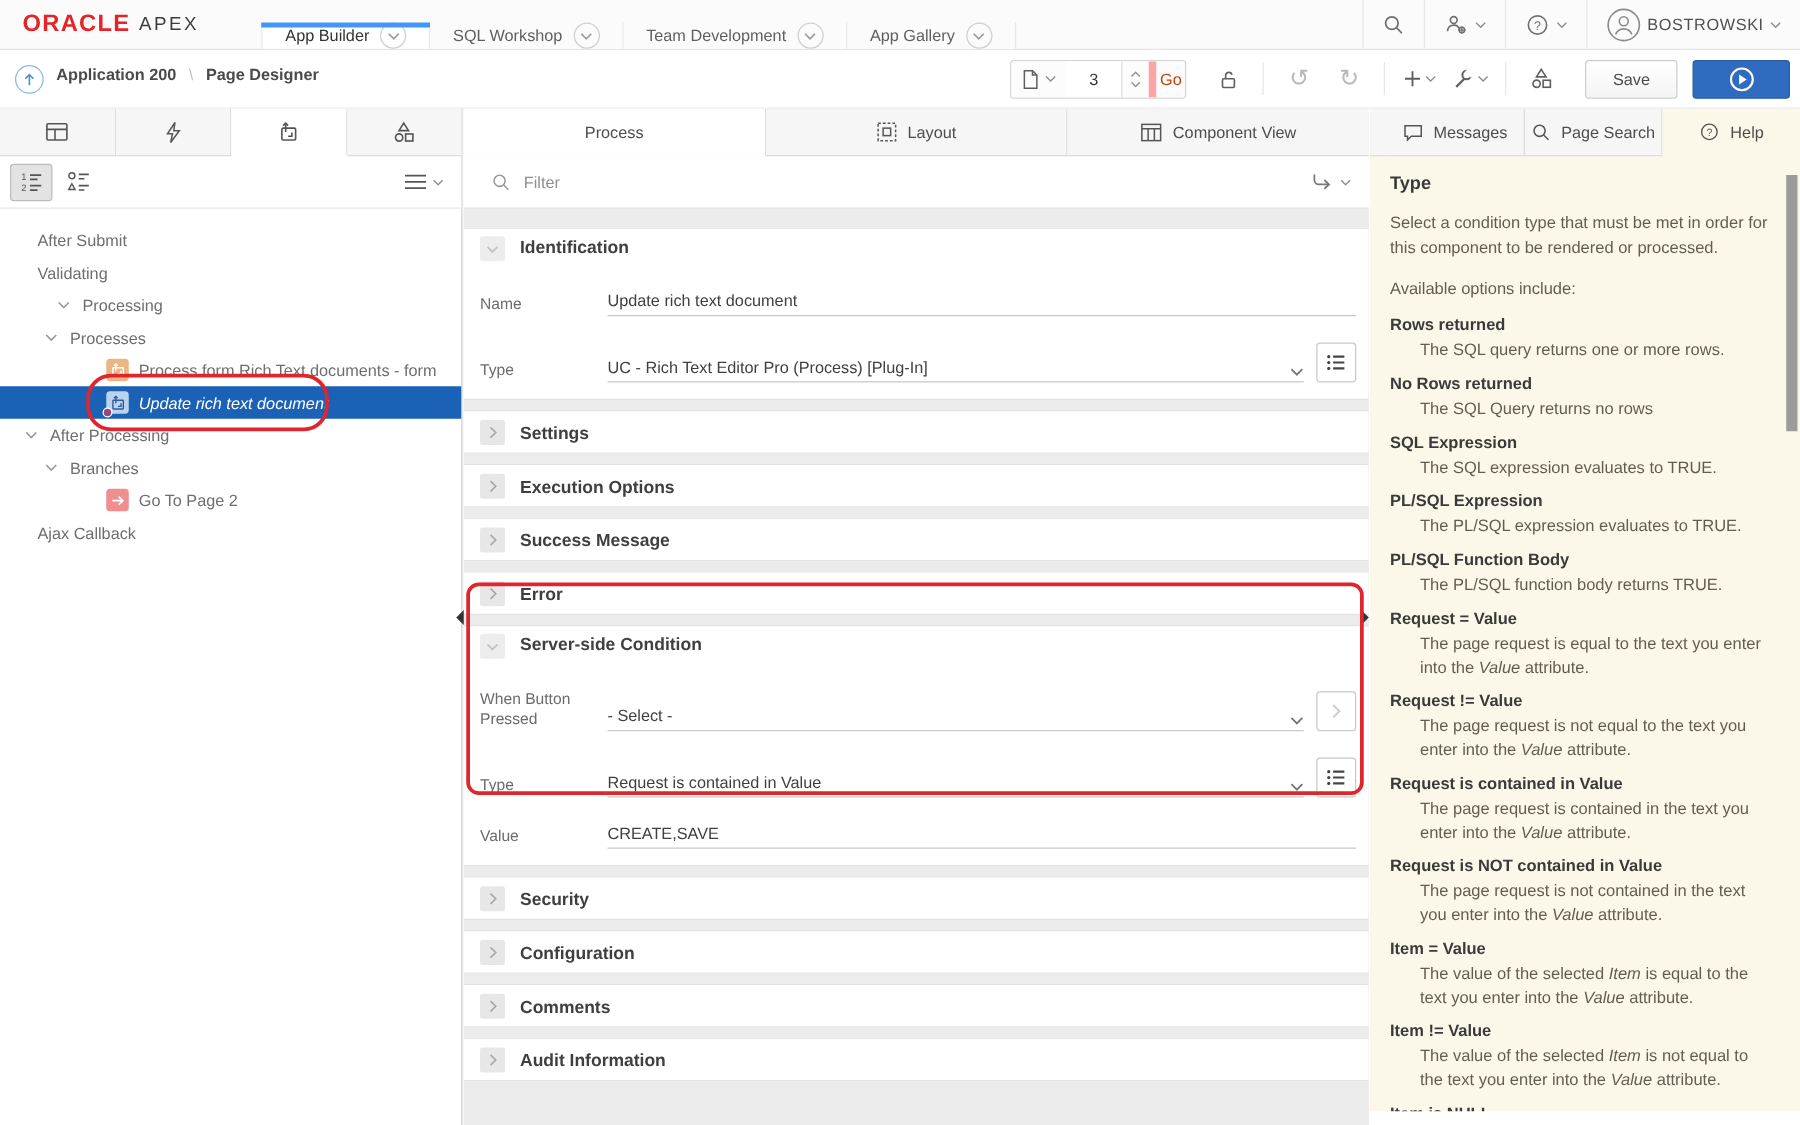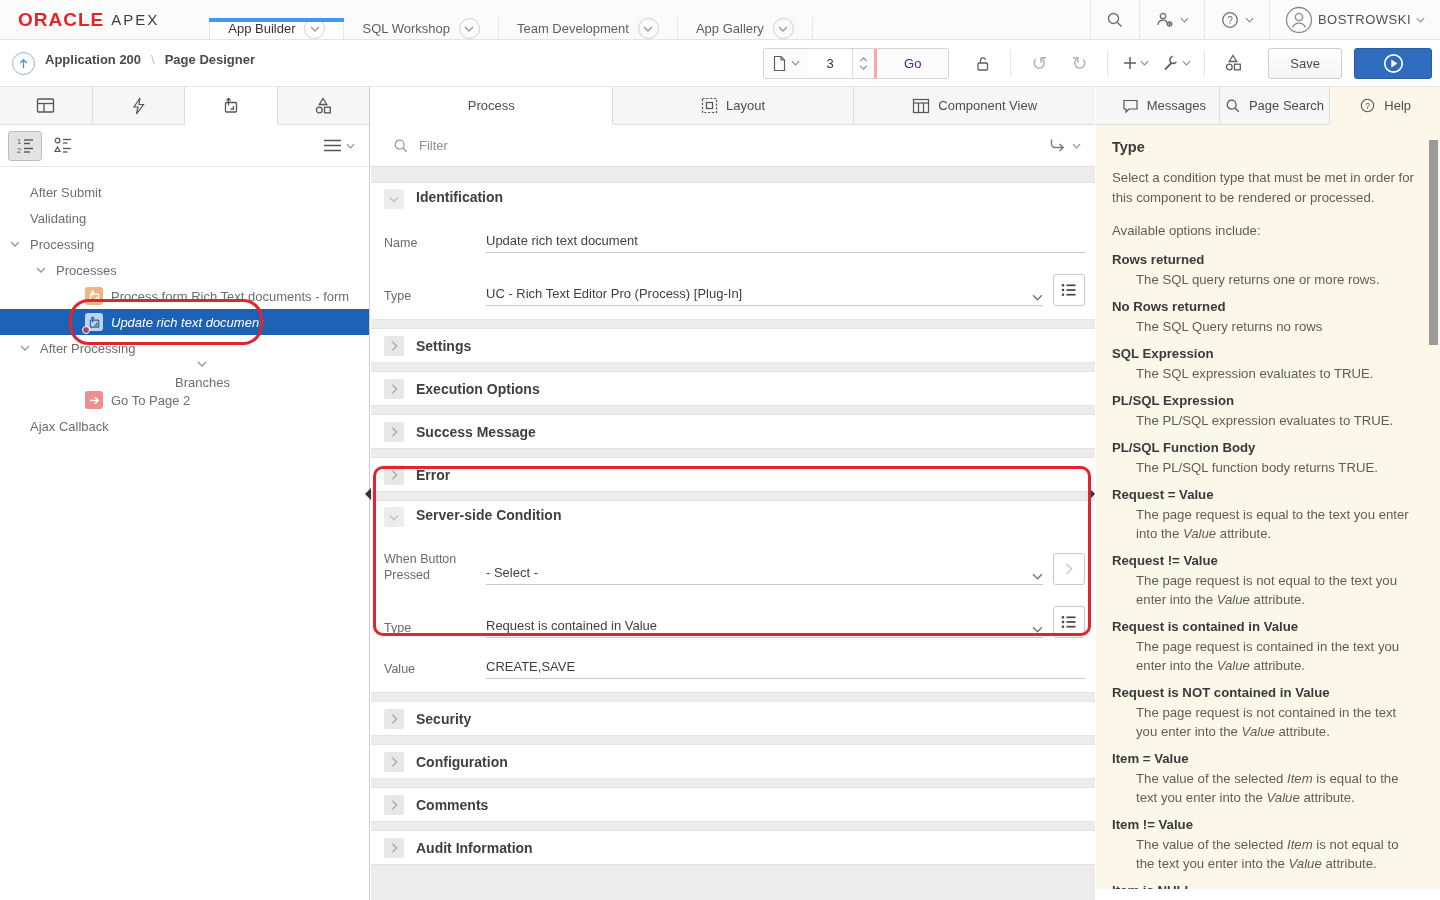--- a/index.html
+++ b/index.html
@@ -36,21 +36,21 @@
   .crumb-app, .crumb-page { font-size:13px; font-weight:600; color:#4a4a4a; }
   .crumb-sep { color:#c0c0c0; font-size:13px; }
   .tb-right { margin-left:auto; display:flex; align-items:center; gap:6px; padding-right:8px; }
   .page-group { display:flex; align-items:stretch; height:31px; border:1px solid #d5d5d5;
     border-radius:3px; overflow:hidden; background:#fff; margin-right:10px; }
   .pg-cell { display:flex; align-items:center; justify-content:center; padding:0 8px; background:#fcfcfc; }
   .page-num { width:44px; border:none; text-align:center; font-size:13px; color:#333; background:#fff;
     font-family:"Liberation Sans",sans-serif; }
   .stepper { display:flex; flex-direction:column; justify-content:center; gap:3px; padding:0 6px;
     border-left:1px solid #ddd; background:#fcfcfc; }
-  .go-btn { border-left:3px solid #fca5a5; font-size:13px; color:#4c1d95; padding:0 27px; background:#fcfcfc; cursor:pointer;
+  .go-btn { border-left:6px solid #fca5a5; font-size:13px; color:#c2410c; padding:0 3px; background:#fcfcfc; cursor:pointer;
     display:flex; align-items:center; }
   .icon-btn { width:34px; height:31px; display:flex; align-items:center; justify-content:center;
     gap:3px; cursor:pointer; border-radius:3px; }
   .tb-sep { width:1px; height:26px; background:#e6e6e6; margin:0 5px; }
   .undo-redo { font-size:19px; color:#b9b9b9; line-height:1; }
   .save-btn { height:31px; padding:0 21px; border:1px solid #cdcdcd; border-radius:3px;
     background:linear-gradient(#fff,#f4f4f4); font-size:13px; color:#4a4a4a; cursor:pointer; margin:0 6px 0 12px;
     font-family:"Liberation Sans",sans-serif; }
   .run-btn { height:31px; width:78px; border:1px solid #275f9e; border-radius:3px;
     background:var(--accent-dark,#2f6cbf); display:flex; align-items:center; justify-content:center; cursor:pointer; }
@@ -395,21 +395,21 @@
         </svg>
     </div>
   </div>
   <div class="tree" id="tree">
       <div class="tree-row" style="padding-left: 30px;">
         <span>After Submit</span>
       </div>
       <div class="tree-row" style="padding-left: 30px;">
         <span>Validating</span>
       </div>
-      <div class="tree-row" style="padding-left: 10px;">
+      <div class="tree-row" style="padding-left: 10px; margin-left: 36px;">
         <span class="tw-chev">
           <svg width="10" height="6" viewBox="0 0 10 6">
             <polyline points="1,1 5,5 9,1" fill="none" stroke="#9a9a9a" stroke-width="1.4"></polyline>
           </svg>
         </span>
         <span>Processing</span>
       </div>
       <div class="tree-row" style="padding-left: 36px;">
         <span class="tw-chev">
           <svg width="10" height="6" viewBox="0 0 10 6">
@@ -442,21 +442,21 @@
         <span>Update rich text document</span>
       </div>
       <div class="tree-row" style="padding-left: 20px;">
         <span class="tw-chev">
           <svg width="10" height="6" viewBox="0 0 10 6">
             <polyline points="1,1 5,5 9,1" fill="none" stroke="#9a9a9a" stroke-width="1.4"></polyline>
           </svg>
         </span>
         <span>After Processing</span>
       </div>
-      <div class="tree-row" style="padding-left: 36px; flex-direction: column;">
+      <div class="tree-row" style="padding-left: 36px;">
         <span class="tw-chev">
           <svg width="10" height="6" viewBox="0 0 10 6">
             <polyline points="1,1 5,5 9,1" fill="none" stroke="#9a9a9a" stroke-width="1.4"></polyline>
           </svg>
         </span>
         <span>Branches</span>
       </div>
       <div class="tree-row" style="padding-left: 85px;">
         <span class="tree-icon branch">
           <svg width="13" height="13" viewBox="0 0 14 14">

